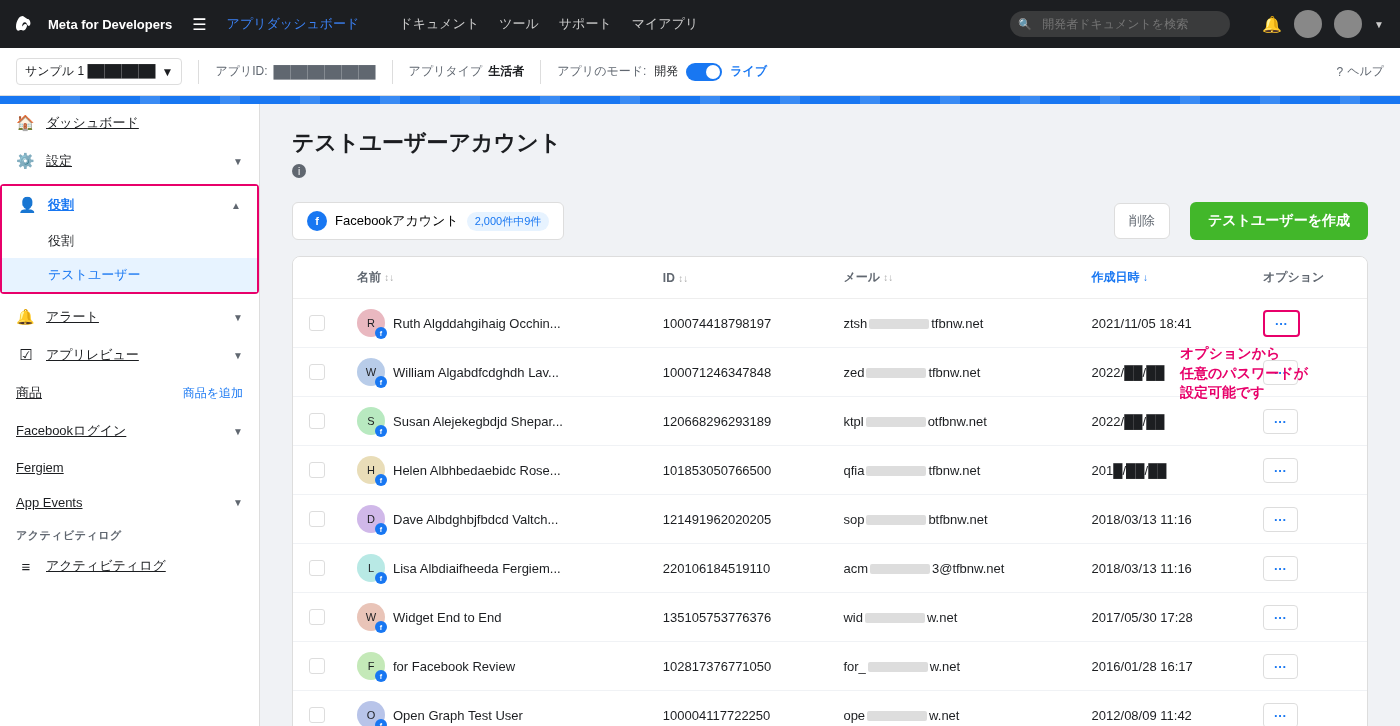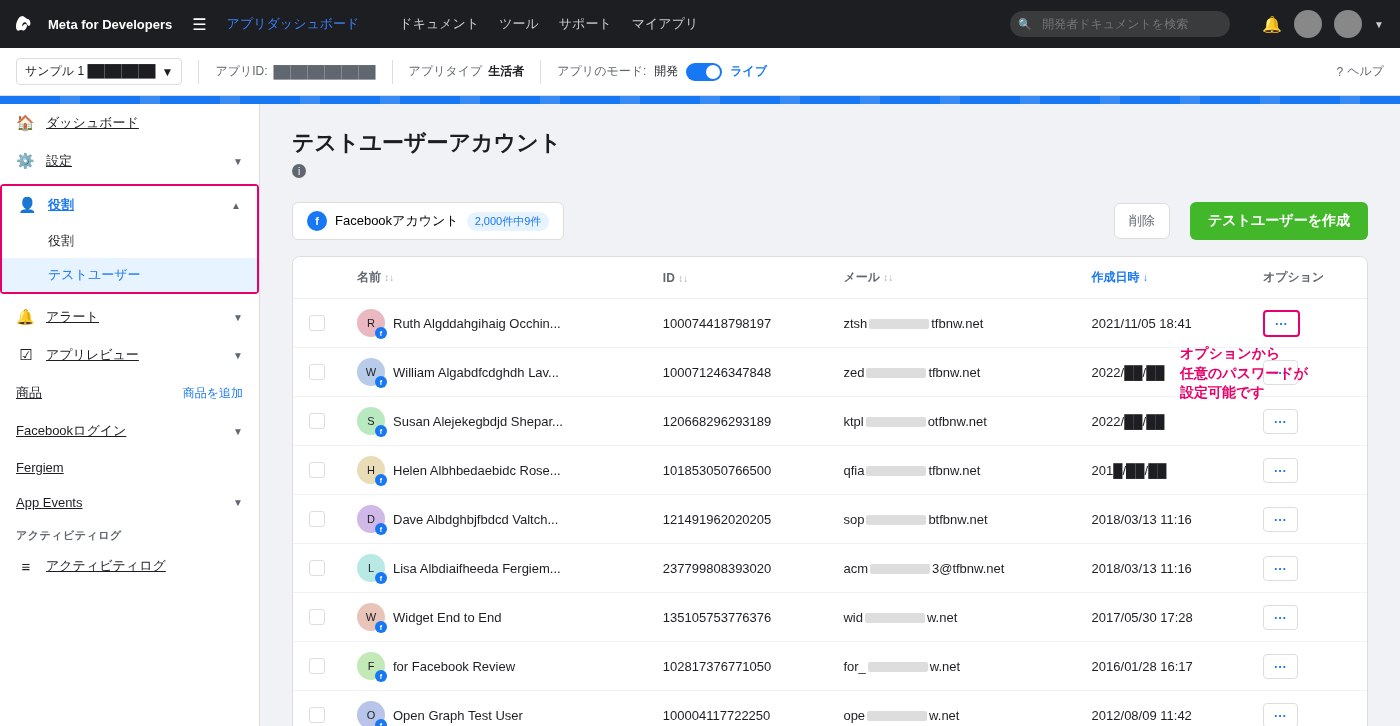--- a/index.html
+++ b/index.html
@@ -346,21 +346,21 @@
                 </td>
       <td>
         <div class="user-cell">
           <div class="user-avatar" style="background:#b8e9e5;">
             <span>L</span>
             <div class="user-avatar-fb">f</div>
           </div>
           <span>Lisa Albdiaifheeda Fergiem...</span>
         </div>
       </td>
-      <td><span>237799808393020</span></td>
+      <td><span>220106184519110</span></td>
       <td><span>acm<span style="background:#ddd;border-radius:2px;display:inline-block;width:60px;height:10px;vertical-align:middle;margin:0 2px;"></span>3@tfbnw.net</span></td>
       <td><span>2018/03/13 11:16</span></td>
       <td><button class="options-btn">···</button></td>
     </tr>
               <tr>
       <td>
                   <div class="checkbox"></div>
                 </td>
       <td>
         <div class="user-cell">

